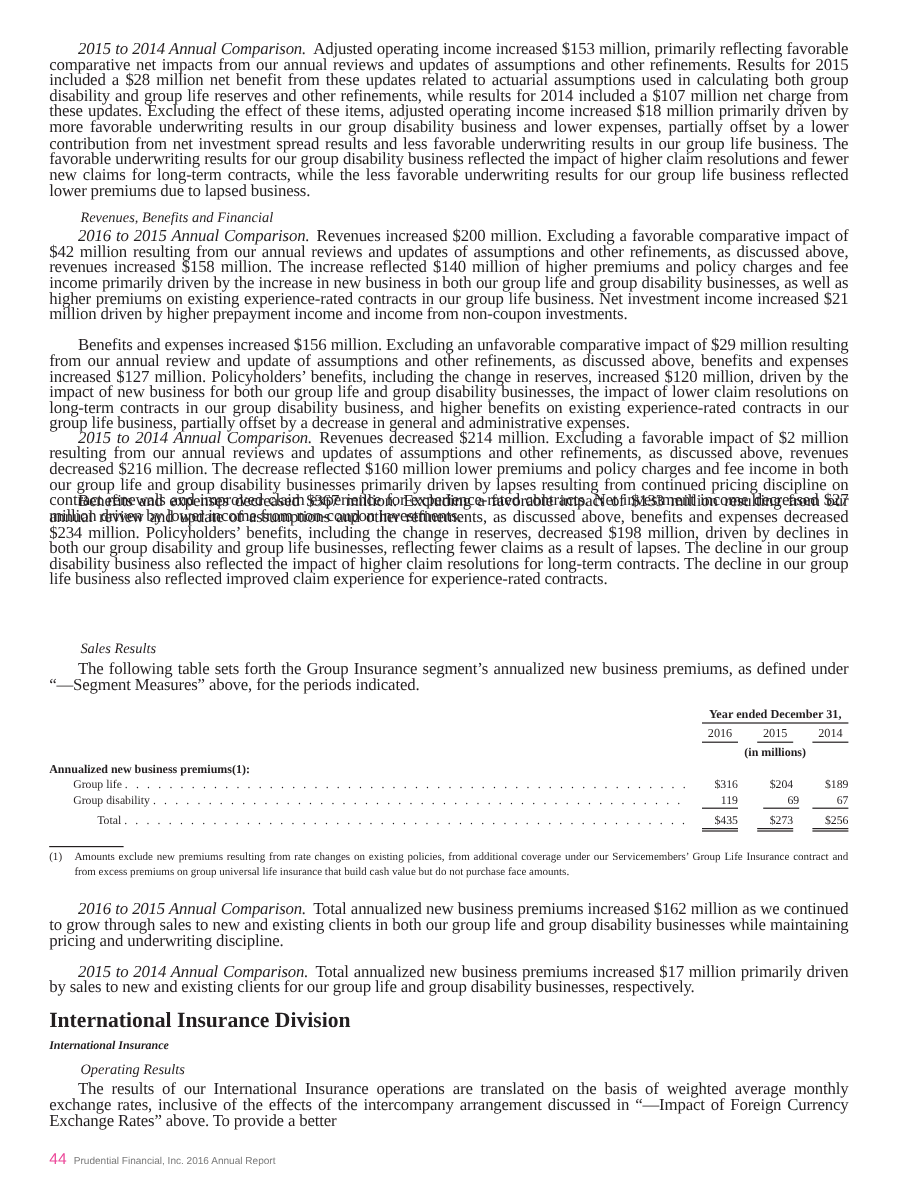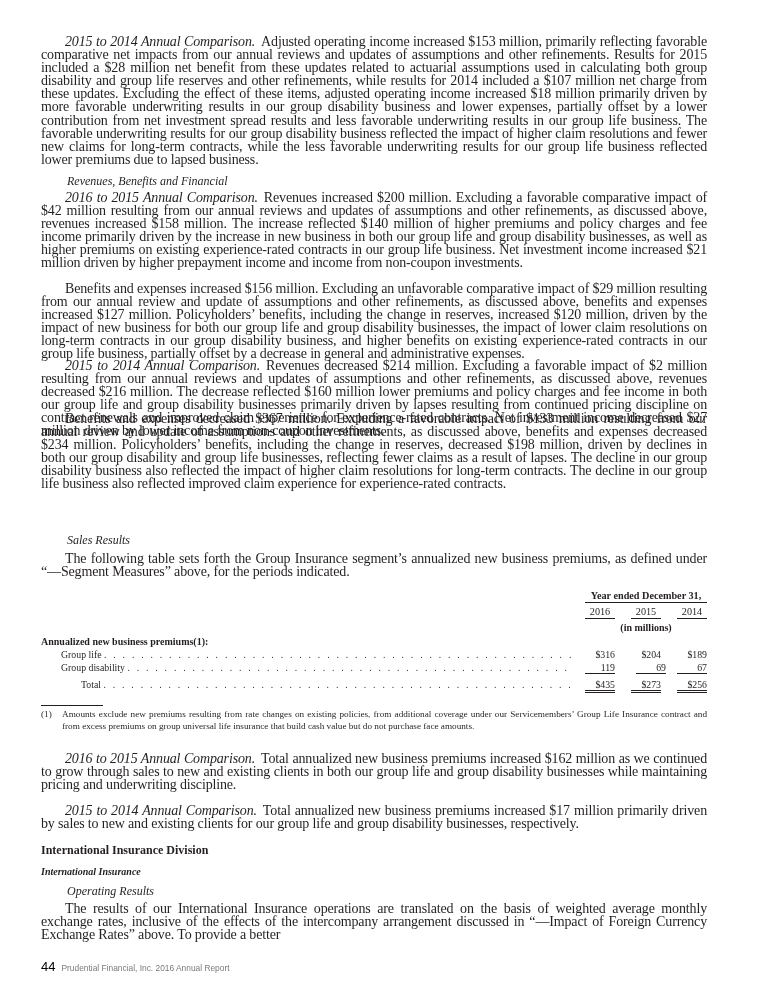--- a/index.html
+++ b/index.html
@@ -4,42 +4,42 @@
 <style>
   html, body { margin: 0; padding: 0; background: #ffffff; }
   body { width: 768px; height: 1000px; position: relative; overflow: hidden;
          font-family: "Liberation Serif", "DejaVu Serif", serif; color: #231f20; }
   .page { position: absolute; left: 41px; top: 0; width: 666px; }
   p.para { margin: 0; font-size: 14px; line-height: 13.1px; text-align: justify; text-indent: 24px;
            letter-spacing: -0.15px; }
   .lead { font-style: italic; }
   .lead-space { display: inline-block; width: 6px; }
   h3.sub { margin: 0; font-size: 12px; font-style: italic; font-weight: normal; padding-left: 26px; line-height: 15px; }
-  h2.div { margin: 0; font-size: 12px; font-weight: bold; line-height: 15px; }
+  h2.div { margin: 0; font-size: 18px; font-weight: bold; line-height: 15px; }
   h2.seg { margin: 0; font-size: 10px; font-weight: bold; font-style: italic; line-height: 15px; }
 
   
   .tbl { position: relative; width: 666px; font-size: 10px; }
   .hdr-group { position: absolute; left: 544px; width: 122px; text-align: center; font-weight: bold; font-size: 10.2px;
                border-bottom: 1.4px solid #231f20; padding-bottom: 1px; }
   .yr { position: absolute; width: 30px; text-align: center; font-weight: normal; font-size: 10.2px; border-bottom: 1.4px solid #231f20; padding-bottom: 1px; }
   .unit { position: absolute; left: 544px; width: 122px; text-align: center; font-weight: bold; font-size: 10px; }
   .tbl-caption { position: absolute; left: 0; font-weight: bold; font-size: 10px; }
   .row { position: absolute; left: 0; width: 666px; height: 13px; font-size: 9.8px; }
   .row .label { position: absolute; white-space: nowrap; overflow: hidden; }
   .row .label .dots { letter-spacing: 2.2px; color: #231f20; }
   .row .num { position: absolute; width: 30px; text-align: right; }
   .single { border-bottom: 1px solid #231f20; }
   .double { border-bottom: 3px double #231f20; }
 
   .fn-rule { position: absolute; left: 0; width: 62px; border-top: 1px solid #231f20; }
   .footnote { font-size: 9.2px; line-height: 11.5px; text-align: justify; display: flex; }
   .footnote .fn-mark { width: 21px; flex: none; }
   .footer { position: absolute; left: 41px; top: 957px; font-family: "Liberation Sans", "DejaVu Sans", sans-serif; }
-  .footer .pnum { font-size: 13px; color: #000000; text-align: right; }
+  .footer .pnum { font-size: 13px; color: #ec4899; text-align: right; }
   .footer .ptxt { font-size: 8.4px; color: #7a7a7a; margin-left: 6px; }
   .abs { position: absolute; left: 0; width: 666px; }
 </style>
 </head>
 <body>
 
 <div class="page">
 
   <div class="abs" style="top:35px;">
     <p class="para"><span class="lead">2015 to 2014 Annual Comparison.</span><span class="lead-space"></span><span>Adjusted operating income increased $153 million, primarily reflecting favorable comparative net impacts from our annual reviews and updates of assumptions and other refinements. Results for 2015 included a $28 million net benefit from these updates related to actuarial assumptions used in calculating both group disability and group life reserves and other refinements, while results for 2014 included a $107 million net charge from these updates. Excluding the effect of these items, adjusted operating income increased $18 million primarily driven by more favorable underwriting results in our group disability business and lower expenses, partially offset by a lower contribution from net investment spread results and less favorable underwriting results in our group life business. The favorable underwriting results for our group disability business reflected the impact of higher claim resolutions and fewer new claims for long-term contracts, while the less favorable underwriting results for our group life business reflected lower premiums due to lapsed business.</span></p>

